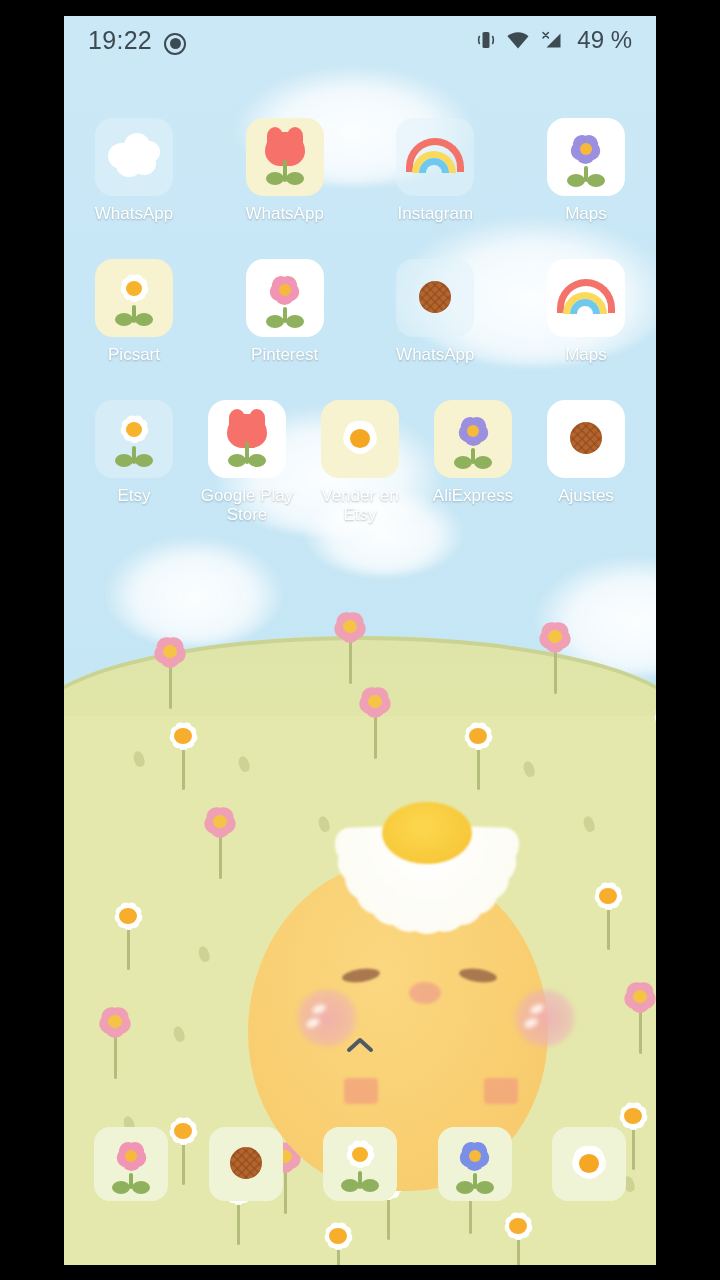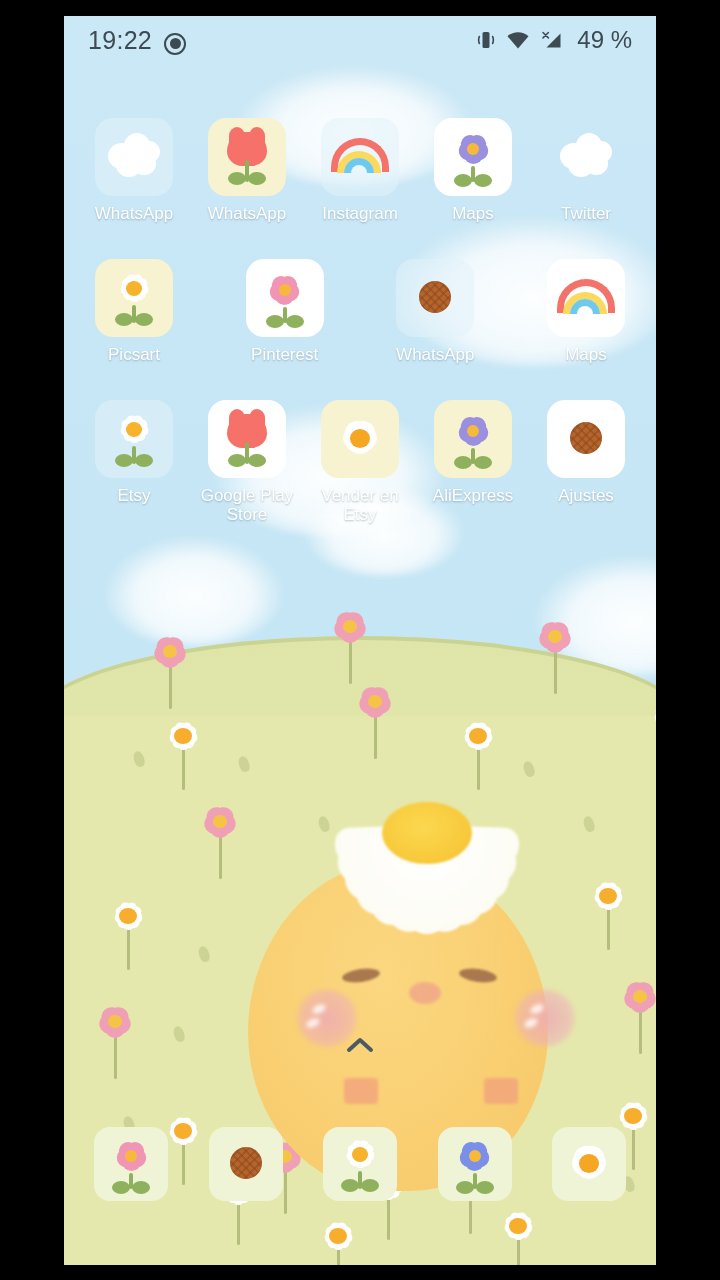--- a/index.html
+++ b/index.html
@@ -796,34 +796,20 @@
                   <span class="p" style="transform: rotate(216deg) translateY(-8px); background: rgb(155, 143, 224);"></span>
                   <span class="p" style="transform: rotate(288deg) translateY(-8px); background: rgb(155, 143, 224);"></span>
                   <span class="c" style="background: rgb(246, 185, 59);"></span>
                 </div>
                 <div class="stemline" style="top: 40px; height: 16px;"></div>
                 <div class="leafpair" style="top: 48px;"></div>
               </div>
             </div>
             <div class="label">Maps</div>
           </div>
-          <div class="app">
-            <div class="tile bg-none">
-              <div class="art">
-                <div class="cf">
-                  <i style="left: 0px; top: 10px; width: 28px; height: 26px;"></i>
-                  <i style="left: 16px; top: 0px; width: 26px; height: 26px;"></i>
-                  <i style="left: 30px; top: 8px; width: 22px; height: 22px;"></i>
-                  <i style="left: 8px; top: 20px; width: 26px; height: 24px;"></i>
-                  <i style="left: 24px; top: 20px; width: 24px; height: 22px;"></i>
-                </div>
-              </div>
-            </div>
-            <div class="label">Twitter</div>
-          </div>
         </div>
         <div class="row">
           <div class="app">
             <div class="tile bg-cream">
               <div class="art">
                 <div class="daisyI">
                   <span class="p" style="transform: rotate(0deg) translateY(-7px);"></span>
                   <span class="p" style="transform: rotate(40deg) translateY(-7px);"></span>
                   <span class="p" style="transform: rotate(80deg) translateY(-7px);"></span>
                   <span class="p" style="transform: rotate(120deg) translateY(-7px);"></span>

